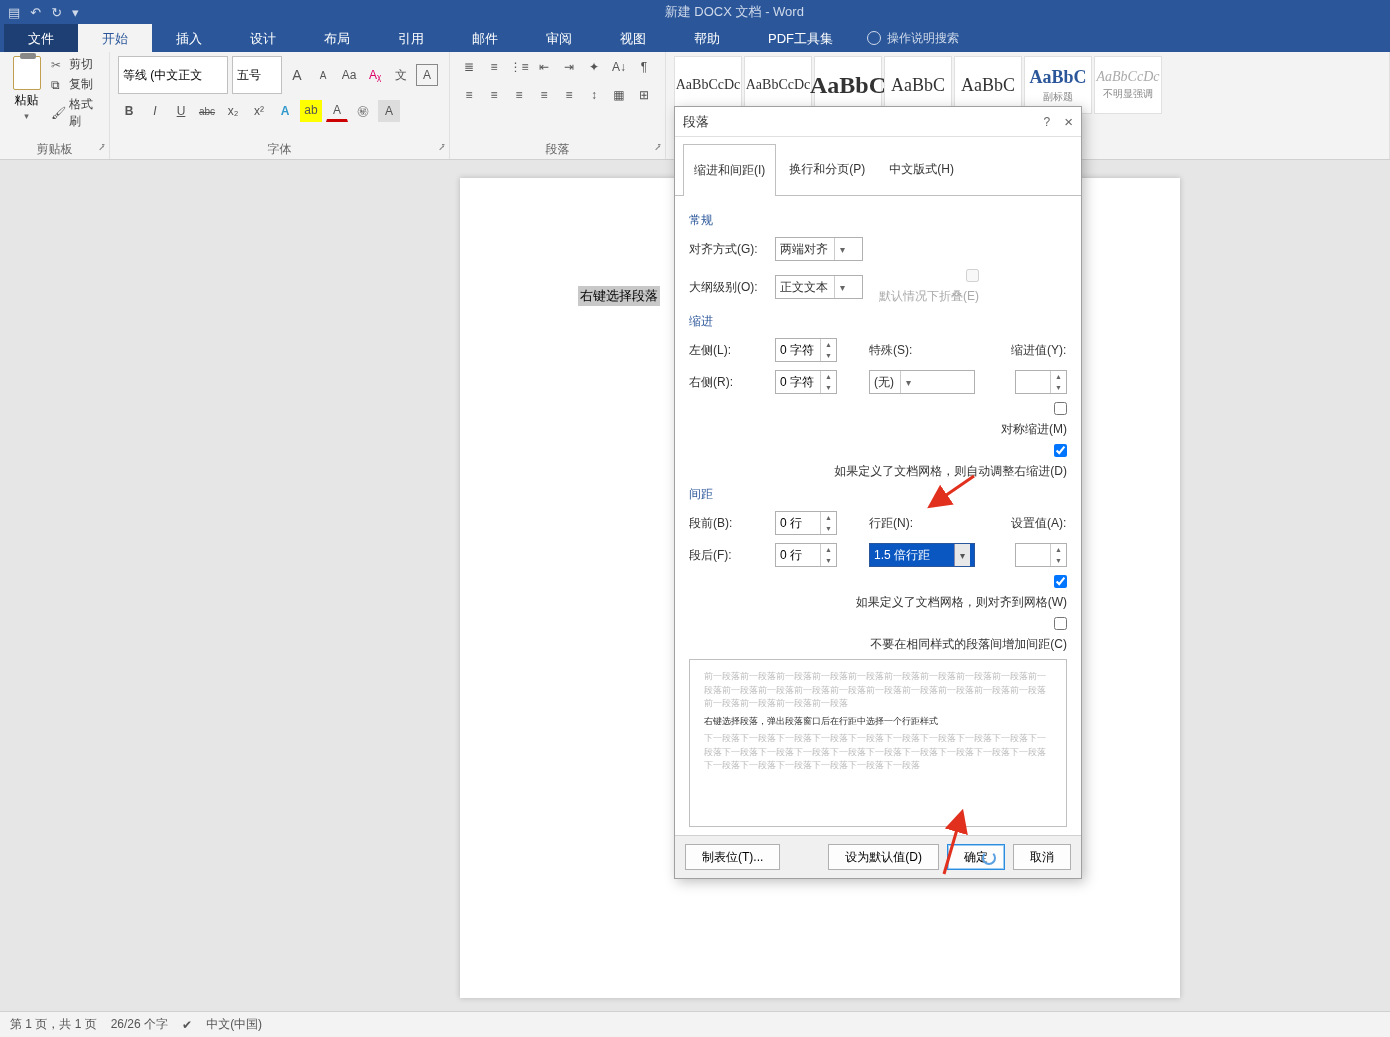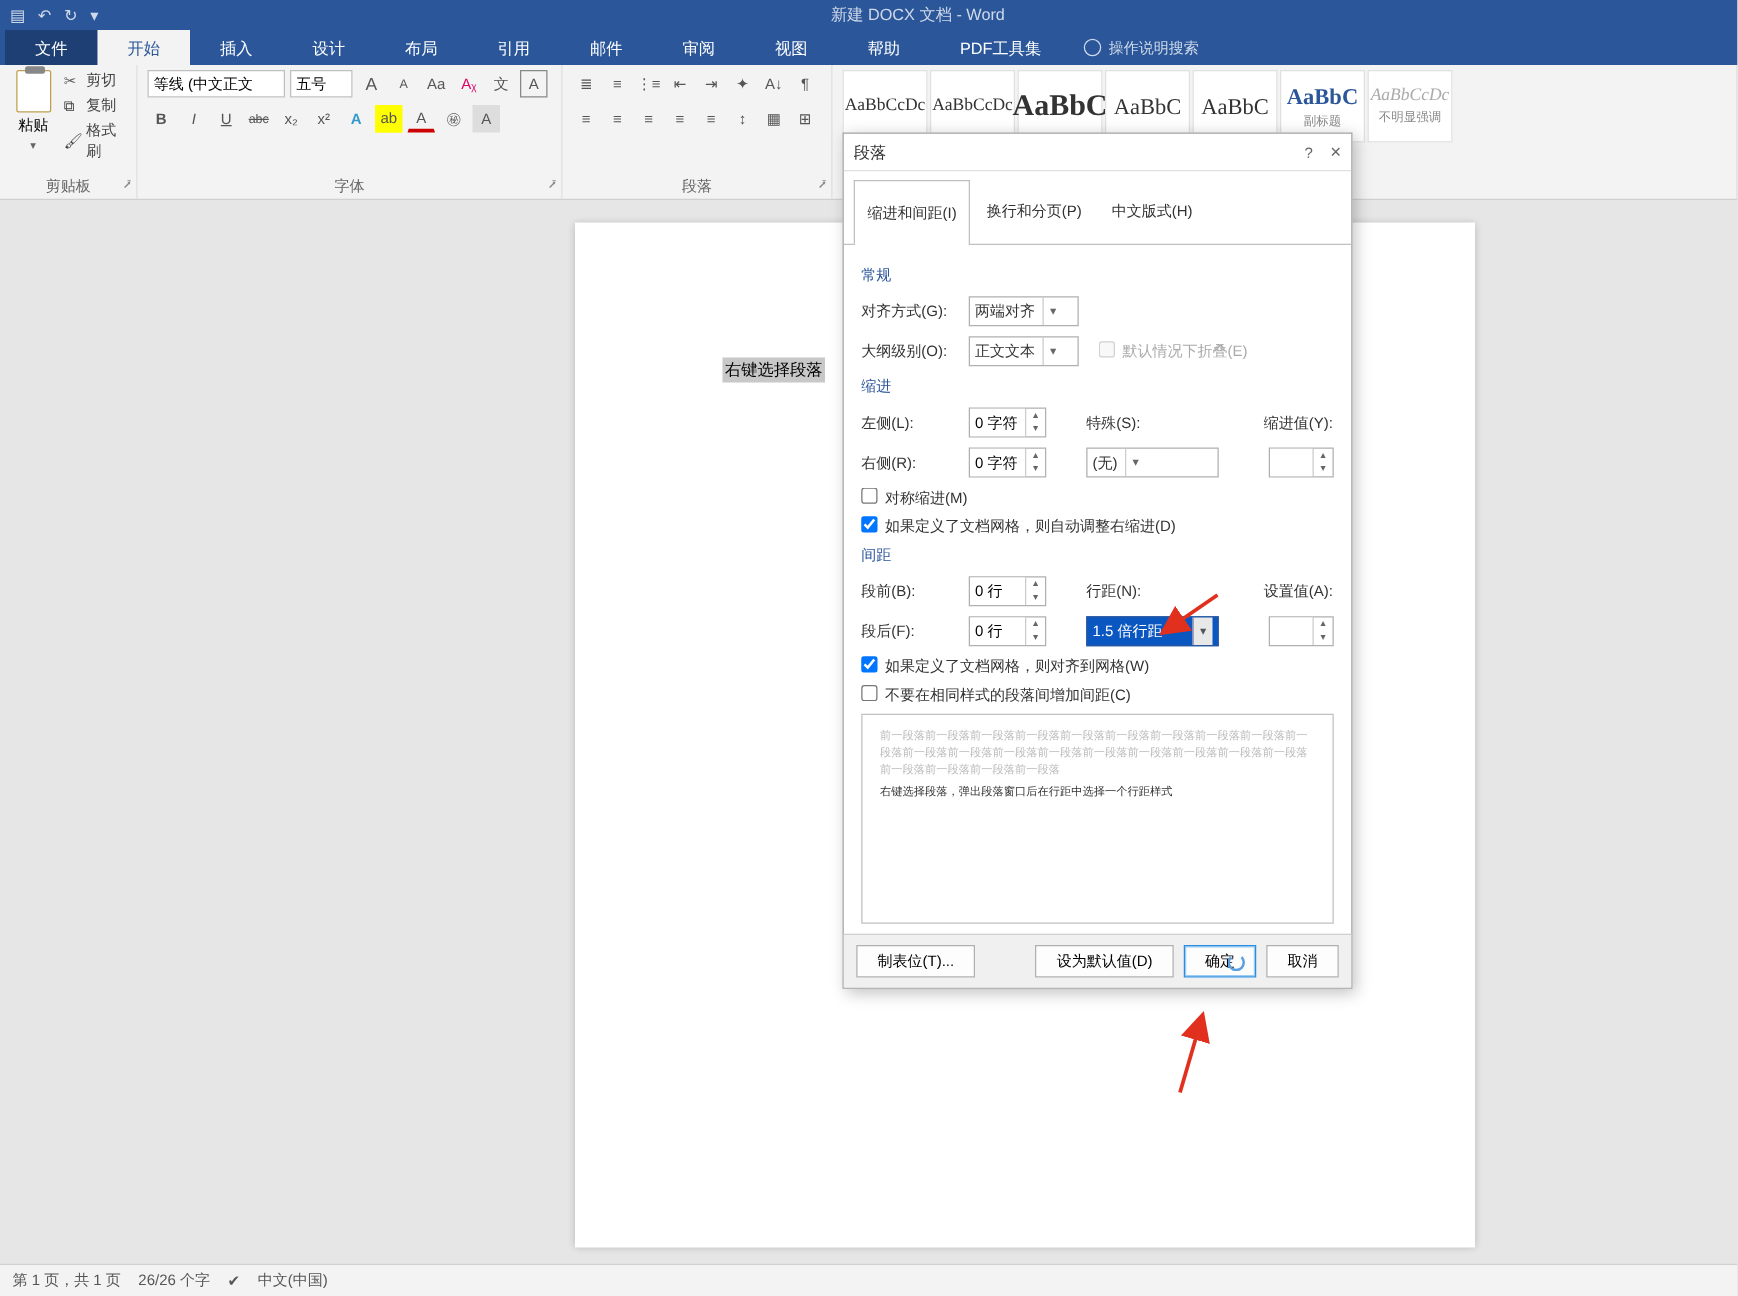--- a/index.html
+++ b/index.html
@@ -26,21 +26,21 @@
 .group .group-label { text-align: center; font-size: 12px; color: #666; padding-top: 2px; height: 18px; position: relative; }
 .group .launcher { position: absolute; right: 4px; bottom: 2px; font-size: 10px; color: #888; }
 .paste-big { display: flex; flex-direction: column; align-items: center; width: 40px; gap: 2px; }
 .paste-big .clipb { width: 28px; height: 34px; background: #fff; border: 1px solid #c0a050; border-radius: 2px; position: relative; }
 .paste-big .clipb::before { content: ""; position: absolute; top: -4px; left: 6px; width: 16px; height: 6px; background: #888; border-radius: 2px; }
 .vstack { display: flex; flex-direction: column; gap: 3px; font-size: 12px; color: #444; }
 .vstack span { display: flex; align-items: center; gap: 4px; }
 .sm-ico { width: 14px; height: 14px; display: inline-block; }
 .scissors { color: #666; }
 .font-row { display: flex; align-items: center; gap: 4px; flex-wrap: wrap; }
-.font-row select, .font-row input { border: 1px solid #c0c0c0; background: #fff; height: 22px; font-size: 12px; padding: 0 4px; }
+.font-row select, .font-row input { border: 1px solid #c0c0c0; background: #fff; height: 38px; font-size: 12px; padding: 0 4px; }
 .font-row .fontname { width: 110px; }
 .font-row .fontsize { width: 50px; }
 .btn-sm { width: 22px; height: 22px; display: inline-flex; align-items: center; justify-content: center; color: #555; border: 1px solid transparent; }
 .para-row { display: flex; gap: 3px; }
 .styles { display: flex; gap: 2px; align-items: center; }
 .style-card { width: 68px; height: 58px; border: 1px solid #e0e0e0; background: #fff; display: flex; flex-direction: column; align-items: center; justify-content: center; font-size: 11px; color: #888; }
 .style-card .prev { font-family: "Times New Roman", serif; color: #333; font-size: 14px; }
 .style-card.big .prev { font-size: 24px; font-weight: bold; }
 .style-card.blue .prev { color: #2b579a; font-weight: bold; font-size: 18px; }
 .style-card .name { font-size: 10px; margin-top: 2px; }
@@ -63,21 +63,21 @@
 .sect-title { color: #2b579a; margin: 6px 0 8px; }
 .row { display: flex; align-items: center; gap: 8px; margin-bottom: 8px; }
 .row label.k { width: 78px; color: #333; }
 .row label.k2 { width: 56px; }
 .combo { border: 1px solid #b0b0b0; height: 24px; display: inline-flex; align-items: center; padding: 0 4px; background: #fff; position: relative; }
 .combo .caret { margin-left: 6px; color: #666; font-size: 10px; border-left: 1px solid #ccc; padding-left: 5px; height: 100%; display: flex; align-items: center; }
 .spin { display: inline-flex; border: 1px solid #b0b0b0; height: 24px; background: #fff; }
 .spin input { border: none; width: 44px; padding: 0 4px; font-size: 12px; outline: none; }
 .spin .arrows { width: 16px; display: flex; flex-direction: column; border-left: 1px solid #ccc; }
 .spin .arrows span { flex: 1; font-size: 7px; color: #666; display: flex; align-items: center; justify-content: center; }
-.chk { display: flex; align-items: flex-start; gap: 6px; margin-bottom: 6px; }
+.chk { display: flex; align-items: flex-end; gap: 6px; margin-bottom: 6px; flex-direction: column; }
 .chk input { width: 13px; height: 13px; }
 .linespacing { border: 1px solid #2b579a; background: #0a57c2; color: #fff; height: 24px; width: 106px; display: inline-flex; align-items: center; padding: 0 4px; }
 .linespacing .caret { margin-left: auto; background: #e8e8e8; color: #555; width: 16px; height: 100%; display: flex; align-items: center; justify-content: center; font-size: 10px; border-left: 1px solid #88a; }
 .preview-box { border: 1px solid #c0c0c0; height: 168px; margin-top: 4px; padding: 10px 14px; font-size: 9px; color: #bbb; line-height: 1.5; overflow: hidden; }
 .preview-box .dark { color: #333; margin: 4px 0; }
 .dlg-buttons { background: #f0f0f0; border-top: 1px solid #d0d0d0; padding: 8px 10px; display: flex; gap: 8px; }
 .dlg-buttons .spacer { flex: 1; }
 .dlg-buttons button { height: 26px; padding: 0 16px; border: 1px solid #b0b0b0; background: #fdfdfd; font-size: 12px; cursor: pointer; }
 .dlg-buttons button.primary { border-color: #2b8de0; box-shadow: 0 0 0 1px #9cccf2 inset; }
 .cursor-spin { width: 14px; height: 14px; border: 2px solid #5aa0e0; border-top-color: transparent; border-radius: 50%; display: inline-block; position: absolute; margin-left: -6px; margin-top: 2px; }
@@ -363,20 +363,21 @@
       <span>如果定义了文档网格，则对齐到网格(W)</span>
     </label>
     <label class="chk">
       <input type="checkbox" style="">
       <span>不要在相同样式的段落间增加间距(C)</span>
     </label>
 
     <div class="preview-box">
       <div>前一段落前一段落前一段落前一段落前一段落前一段落前一段落前一段落前一段落前一段落前一段落前一段落前一段落前一段落前一段落前一段落前一段落前一段落前一段落前一段落前一段落前一段落前一段落</div>
       <div class="dark">右键选择段落，弹出段落窗口后在行距中选择一个行距样式</div>
+      <div>下一段落下一段落下一段落下一段落下一段落下一段落下一段落下一段落下一段落下一段落下一段落下一段落下一段落下一段落下一段落下一段落下一段落下一段落下一段落下一段落下一段落下一段落下一段落下一段落下一段落</div>
     </div>
   </div>
   <div class="dlg-buttons">
     <button>制表位(T)...</button>
     <div class="spacer"></div>
     <button>设为默认值(D)</button>
     <button class="primary" style="position:relative">
       <span>确定</span>
       <span class="cursor-spin"></span>
     </button>

